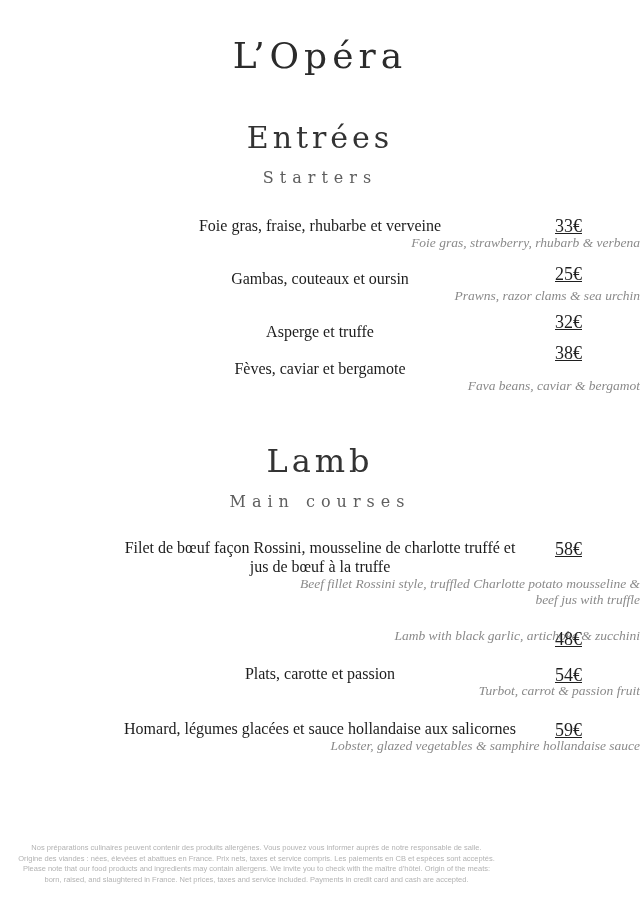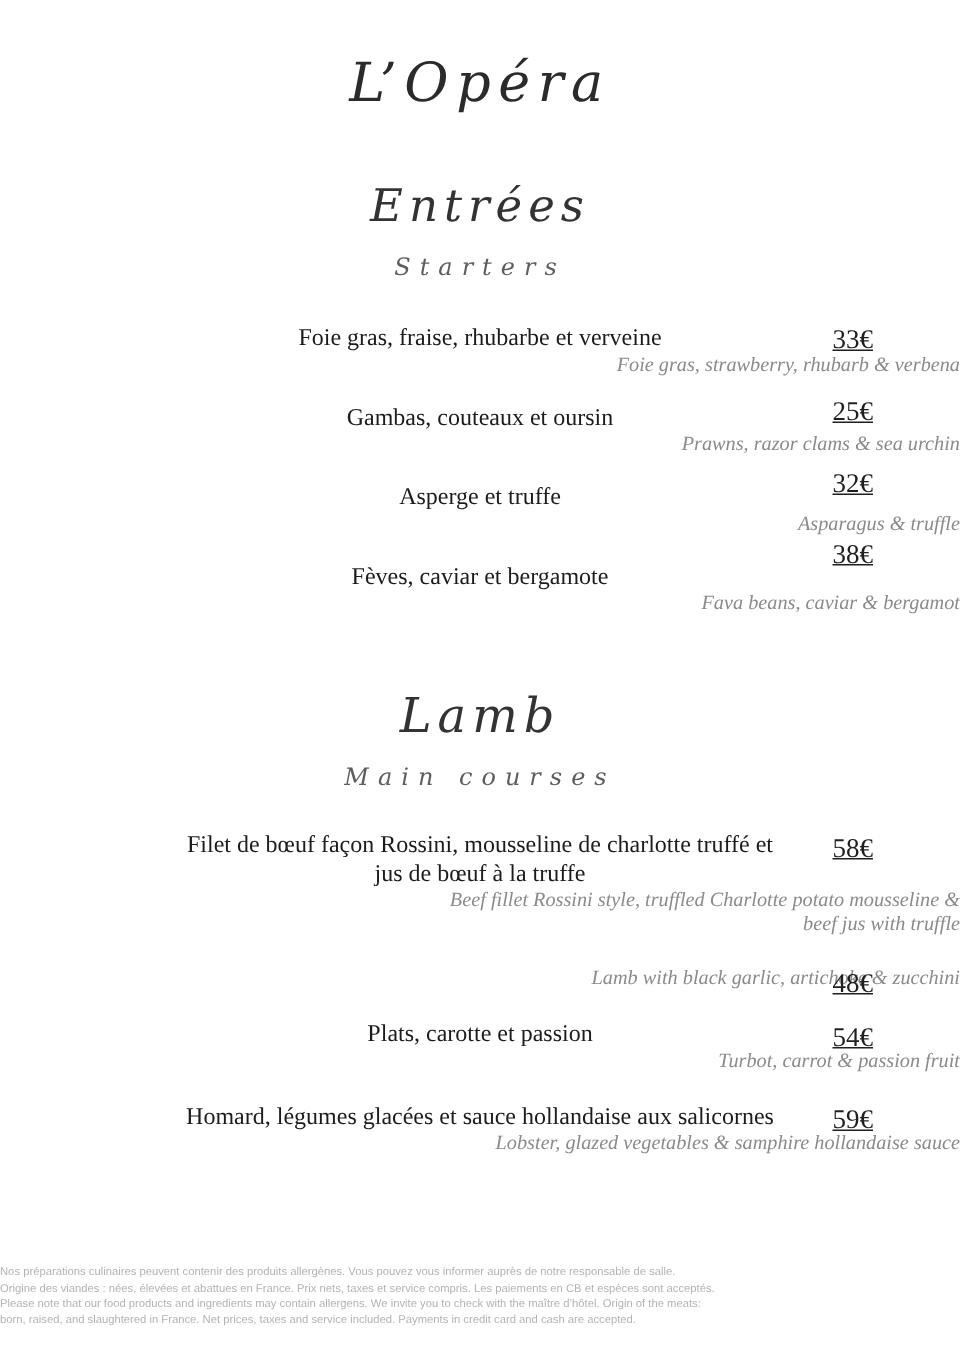--- a/index.html
+++ b/index.html
@@ -8,21 +8,20 @@
     width: 640px;
     height: 905px;
     background: #ffffff;
     overflow: hidden;
     font-family: "Liberation Serif", "DejaVu Serif", serif;
     color: #1f1f1f;
   }
   
   .script {
     font-family: "DejaVu Serif", serif;
-    font-style: italic;
     font-weight: 400;
     text-align: center;
     color: #3a3a3a;
   }
   .restaurant-title {
     margin: 0;
     padding-top: 32px;
     font-size: 36px;
     line-height: 48px;
     letter-spacing: 5px;
@@ -86,21 +85,21 @@
   .section-entrees .menu-item:nth-child(3) .price { top: -8px; }
   .section-entrees .menu-item:nth-child(4) .price { top: -14px; }
   .section-plats .menu-item .price { top: 3px; }
 
   
   .footer {
     position: absolute;
     left: 0;
     top: 843px;
     width: 513px;
-    text-align: left;
+    text-align: center;
     font-family: "Liberation Sans", "DejaVu Sans", sans-serif;
     font-size: 7.5px;
     line-height: 10.5px;
     color: #b3b3b3;
     white-space: pre-line;
   }
 </style>
 </head>
 <body>
 
@@ -121,21 +120,20 @@
       </div>
 
       <div class="menu-item">
         <div class="item-name">Gambas, couteaux et oursin</div>
         <div class="item-sub">Prawns, razor clams &amp; sea urchin</div>
         <span class="price">25€</span>
       </div>
 
       <div class="menu-item">
         <div class="item-name">Asperge et truffe</div>
-        <div class="item-sub">Asparagus &amp; truffle</div>
         <span class="price">32€</span>
       </div>
 
       <div class="menu-item">
         <div class="item-name">Fèves, caviar et bergamote</div>
         <div class="item-sub">Fava beans, caviar &amp; bergamot</div>
         <span class="price">38€</span>
       </div>
 
     </div>

